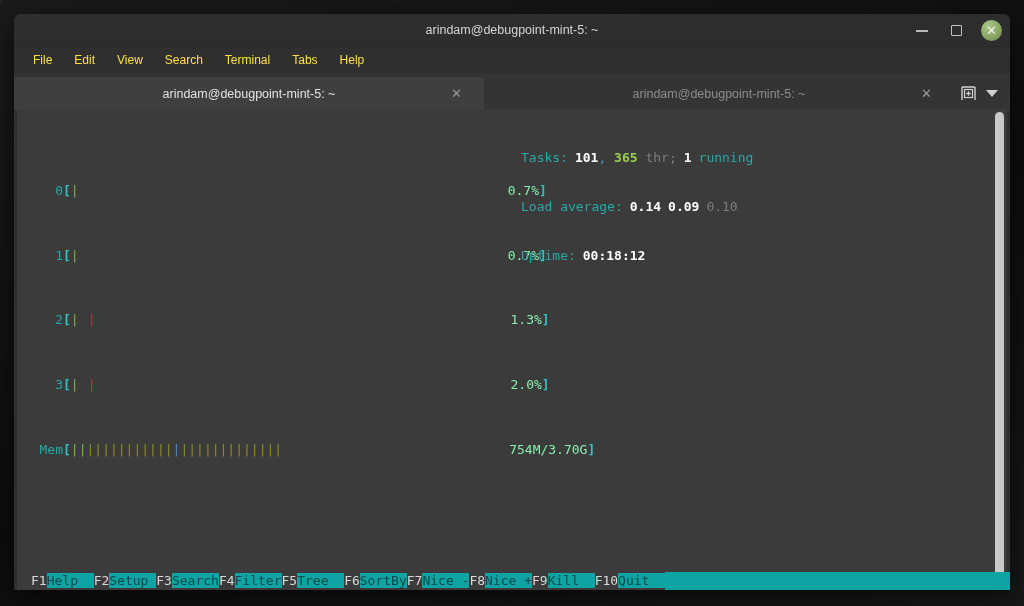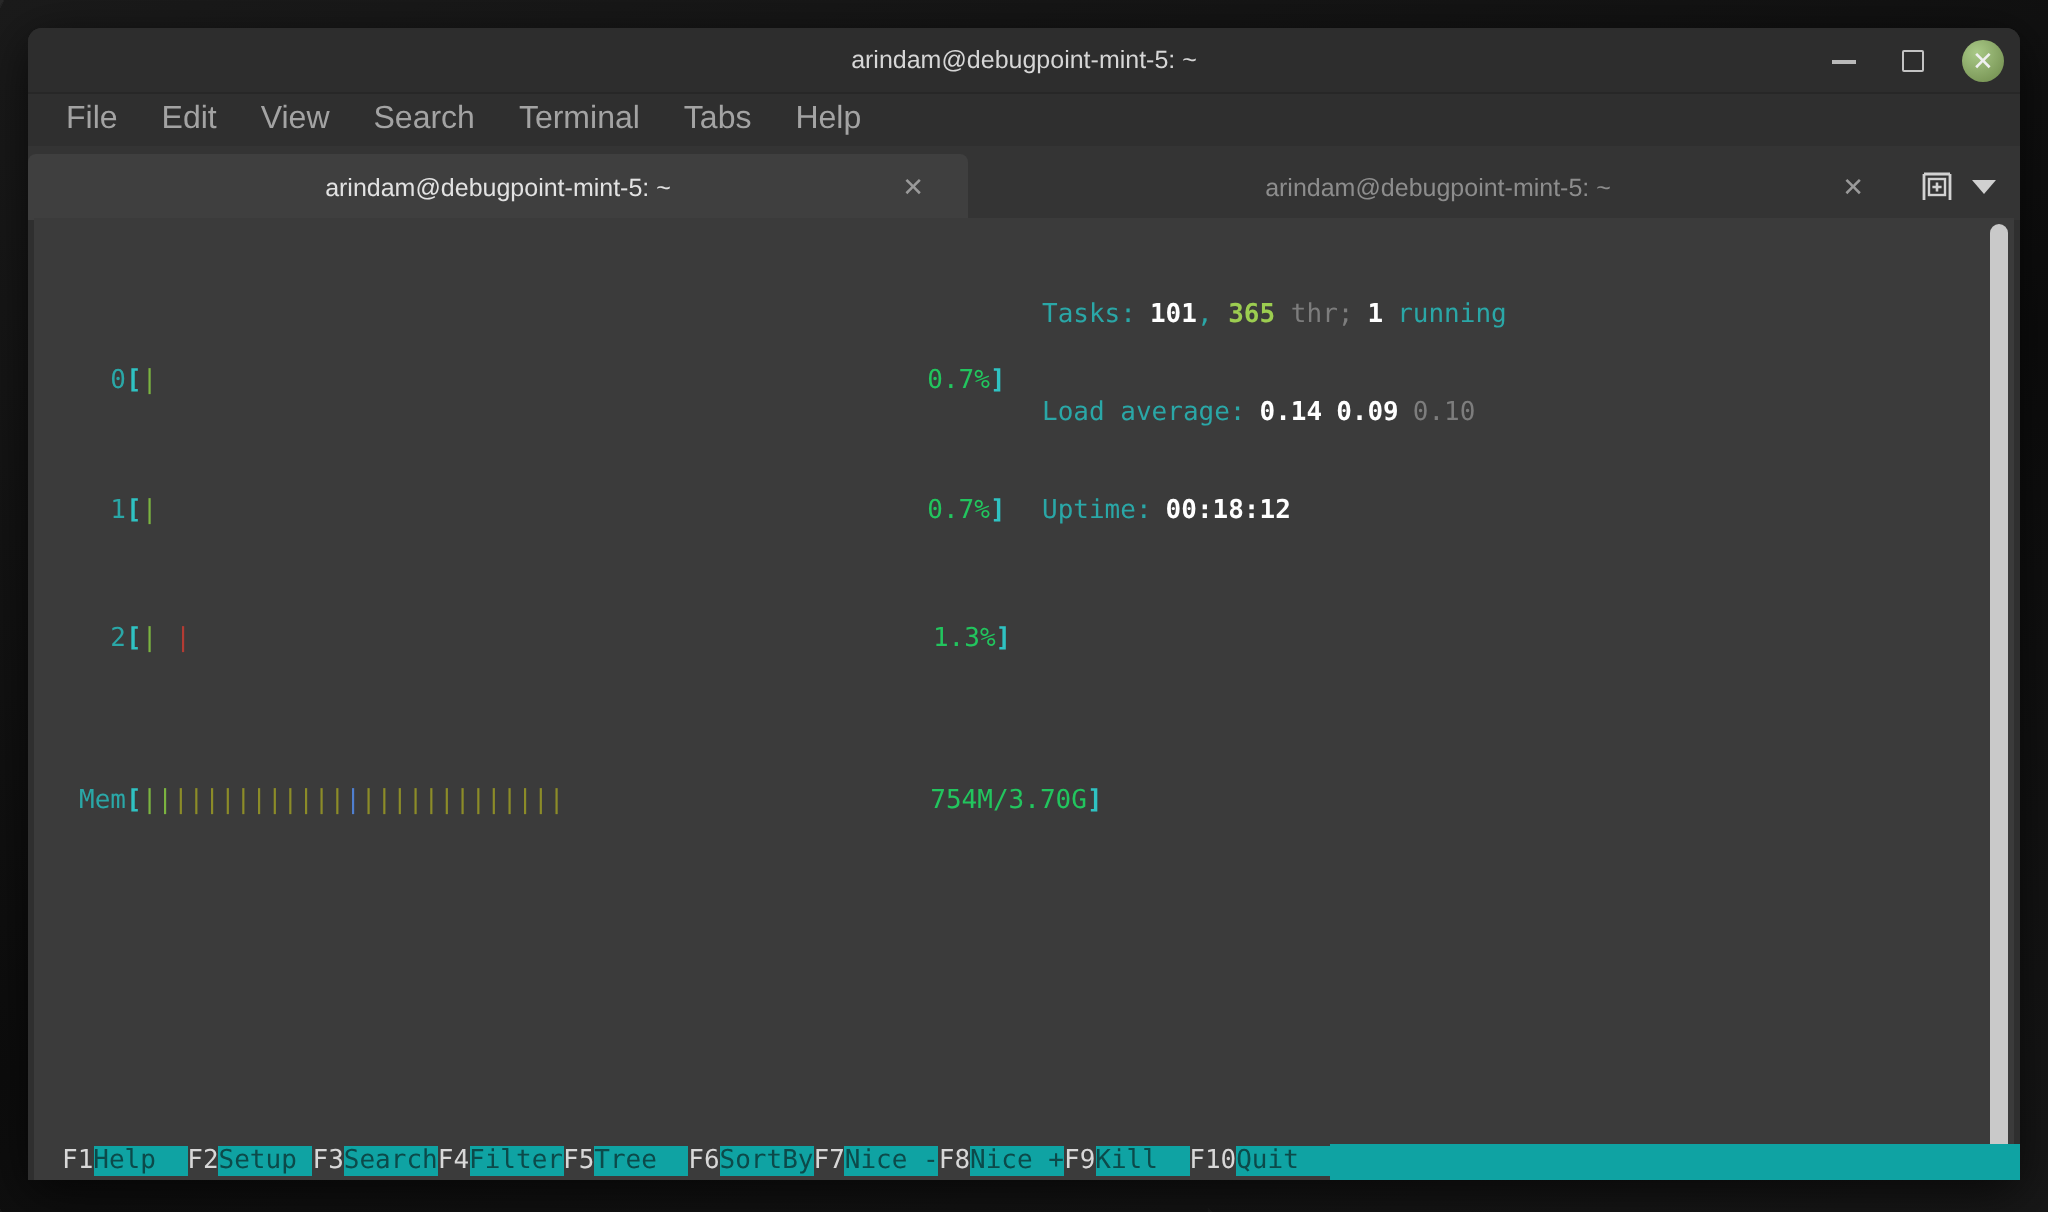--- a/index.html
+++ b/index.html
@@ -50,21 +50,21 @@
   .winbtn.max:after{content:"";position:absolute;left:4px;top:4px;width:9px;height:9px;border:1.6px solid #c3c3c3;border-radius:1px;}
   .winbtn.close{
     width:21px;height:21px;border-radius:50%;
     background:radial-gradient(circle at 35% 30%, #a9c987, #7f9c5c 70%, #6d874e);
     display:flex;align-items:center;justify-content:center;
     color:#f0f0f0;font-size:13px;line-height:1;font-family:"Liberation Sans",sans-serif;
   }
 
   
   #menubar{height:26px;display:flex;align-items:center;padding-left:10px;gap:4px;background:#2f2f2f;}
-  .menu-item{color:#a3a3a3;font-size:16px;padding:3px 9px;border-radius:3px;}
+  .menu-item{color:#fde047;font-size:12px;padding:3px 9px;border-radius:3px;}
 
   
   #tabbar{height:37px;display:flex;align-items:flex-end;background:#343434;padding:0 0 0 0;}
   .tab{
     height:33px;display:flex;align-items:center;justify-content:center;position:relative;
     font-size:12.5px;
   }
   .tab.active{background:#3f3f3f;color:#e2e2e2;width:470px;border-radius:4px 4px 0 0;}
   .tab.inactive{background:#343434;color:#8d8d8d;width:470px;}
   .tab .tlabel{white-space:nowrap;}
@@ -90,21 +90,21 @@
   .whiteb{color:#ffffff;font-weight:bold;}
   .grey{color:#7d7d7d;}
   .green{color:#7bb440;}
   .greenb{color:#9ccd50;font-weight:bold;}
   .olive{color:#8c8c28;}
   .blue{color:#4f7fd0;}
   .red{color:#b33b33;}
 
   
   .meter-row{height:16.2px;}
-  .pct{color:#22c55e;}
+  .pct{color:#86efac;margin-left:44px;}
 
   
   #fnbar{
     position:absolute;left:3px;bottom:0;width:990px;height:18px;
     background:#3b3b3b;
     font-family:"DejaVu Sans Mono","Liberation Mono",monospace;
     font-size:13px;line-height:18px;white-space:pre;
   }
   #fnbar-inner{position:absolute;left:14px;top:0;}
   .fk{color:#d8d8d8;background:#3b3b3b;}
@@ -171,20 +171,21 @@
   <div id="term">
     <div id="term-inner">
 
       
       <div class="meter-row"><span class="cyan" style="display:inline-block;width:32px;text-align:right;">0</span><span class="cyanb">[</span><span class="green">|</span><span style="display:inline-block;width:385px;"></span><span class="pct">0.7%</span><span class="cyanb">]</span></div>
 
       <div class="meter-row"><span class="cyan" style="display:inline-block;width:32px;text-align:right;">1</span><span class="cyanb">[</span><span class="green">|</span><span style="display:inline-block;width:385px;"></span><span class="pct">0.7%</span><span class="cyanb">]</span></div>
 
       <div class="meter-row"><span class="cyan" style="display:inline-block;width:32px;text-align:right;">2</span><span class="cyanb">[</span><span class="green">|</span><span class="red" style="padding-left:9px;">|</span><span style="display:inline-block;width:371px;"></span><span class="pct">1.3%</span><span class="cyanb">]</span></div>
 
+      <div class="meter-row"><span class="cyan" style="display:inline-block;width:32px;text-align:right;">3</span><span class="cyanb">[</span><span class="green">|</span><span class="red" style="padding-left:9px;">|</span><span style="display:inline-block;width:371px;"></span><span class="pct">2.0%</span><span class="cyanb">]</span></div>
 
       <div class="meter-row"><span class="cyan" style="display:inline-block;width:32px;text-align:right;">Mem</span><span class="cyanb">[</span><span class="green">||</span><span class="olive">|||||||||||</span><span class="blue">|</span><span class="olive">|||||||||||||</span><span style="display:inline-block;width:183px;"></span><span class="pct">754M/3.70G</span><span class="cyanb">]</span></div>
 
 
       
       <div style="position:absolute;left:490px;top:0;">
         <div class="meter-row"><span class="cyan">Tasks:</span><span class="whiteb" style="padding-left:7px;">101</span><span class="cyan">, </span><span class="greenb">365</span><span class="grey"> </span><span class="grey">thr;</span><span class="whiteb" style="padding-left:7px;">1</span><span class="cyan" style="padding-left:7px;">running</span></div>
         <div class="meter-row"><span class="cyan">Load average:</span><span class="whiteb" style="padding-left:7px;">0.14</span><span class="whiteb" style="padding-left:7px;">0.09</span><span class="grey" style="padding-left:7px;">0.10</span></div>
         <div class="meter-row"><span class="cyan">Uptime:</span><span class="whiteb" style="padding-left:7px;">00:18:12</span></div>
       </div>

